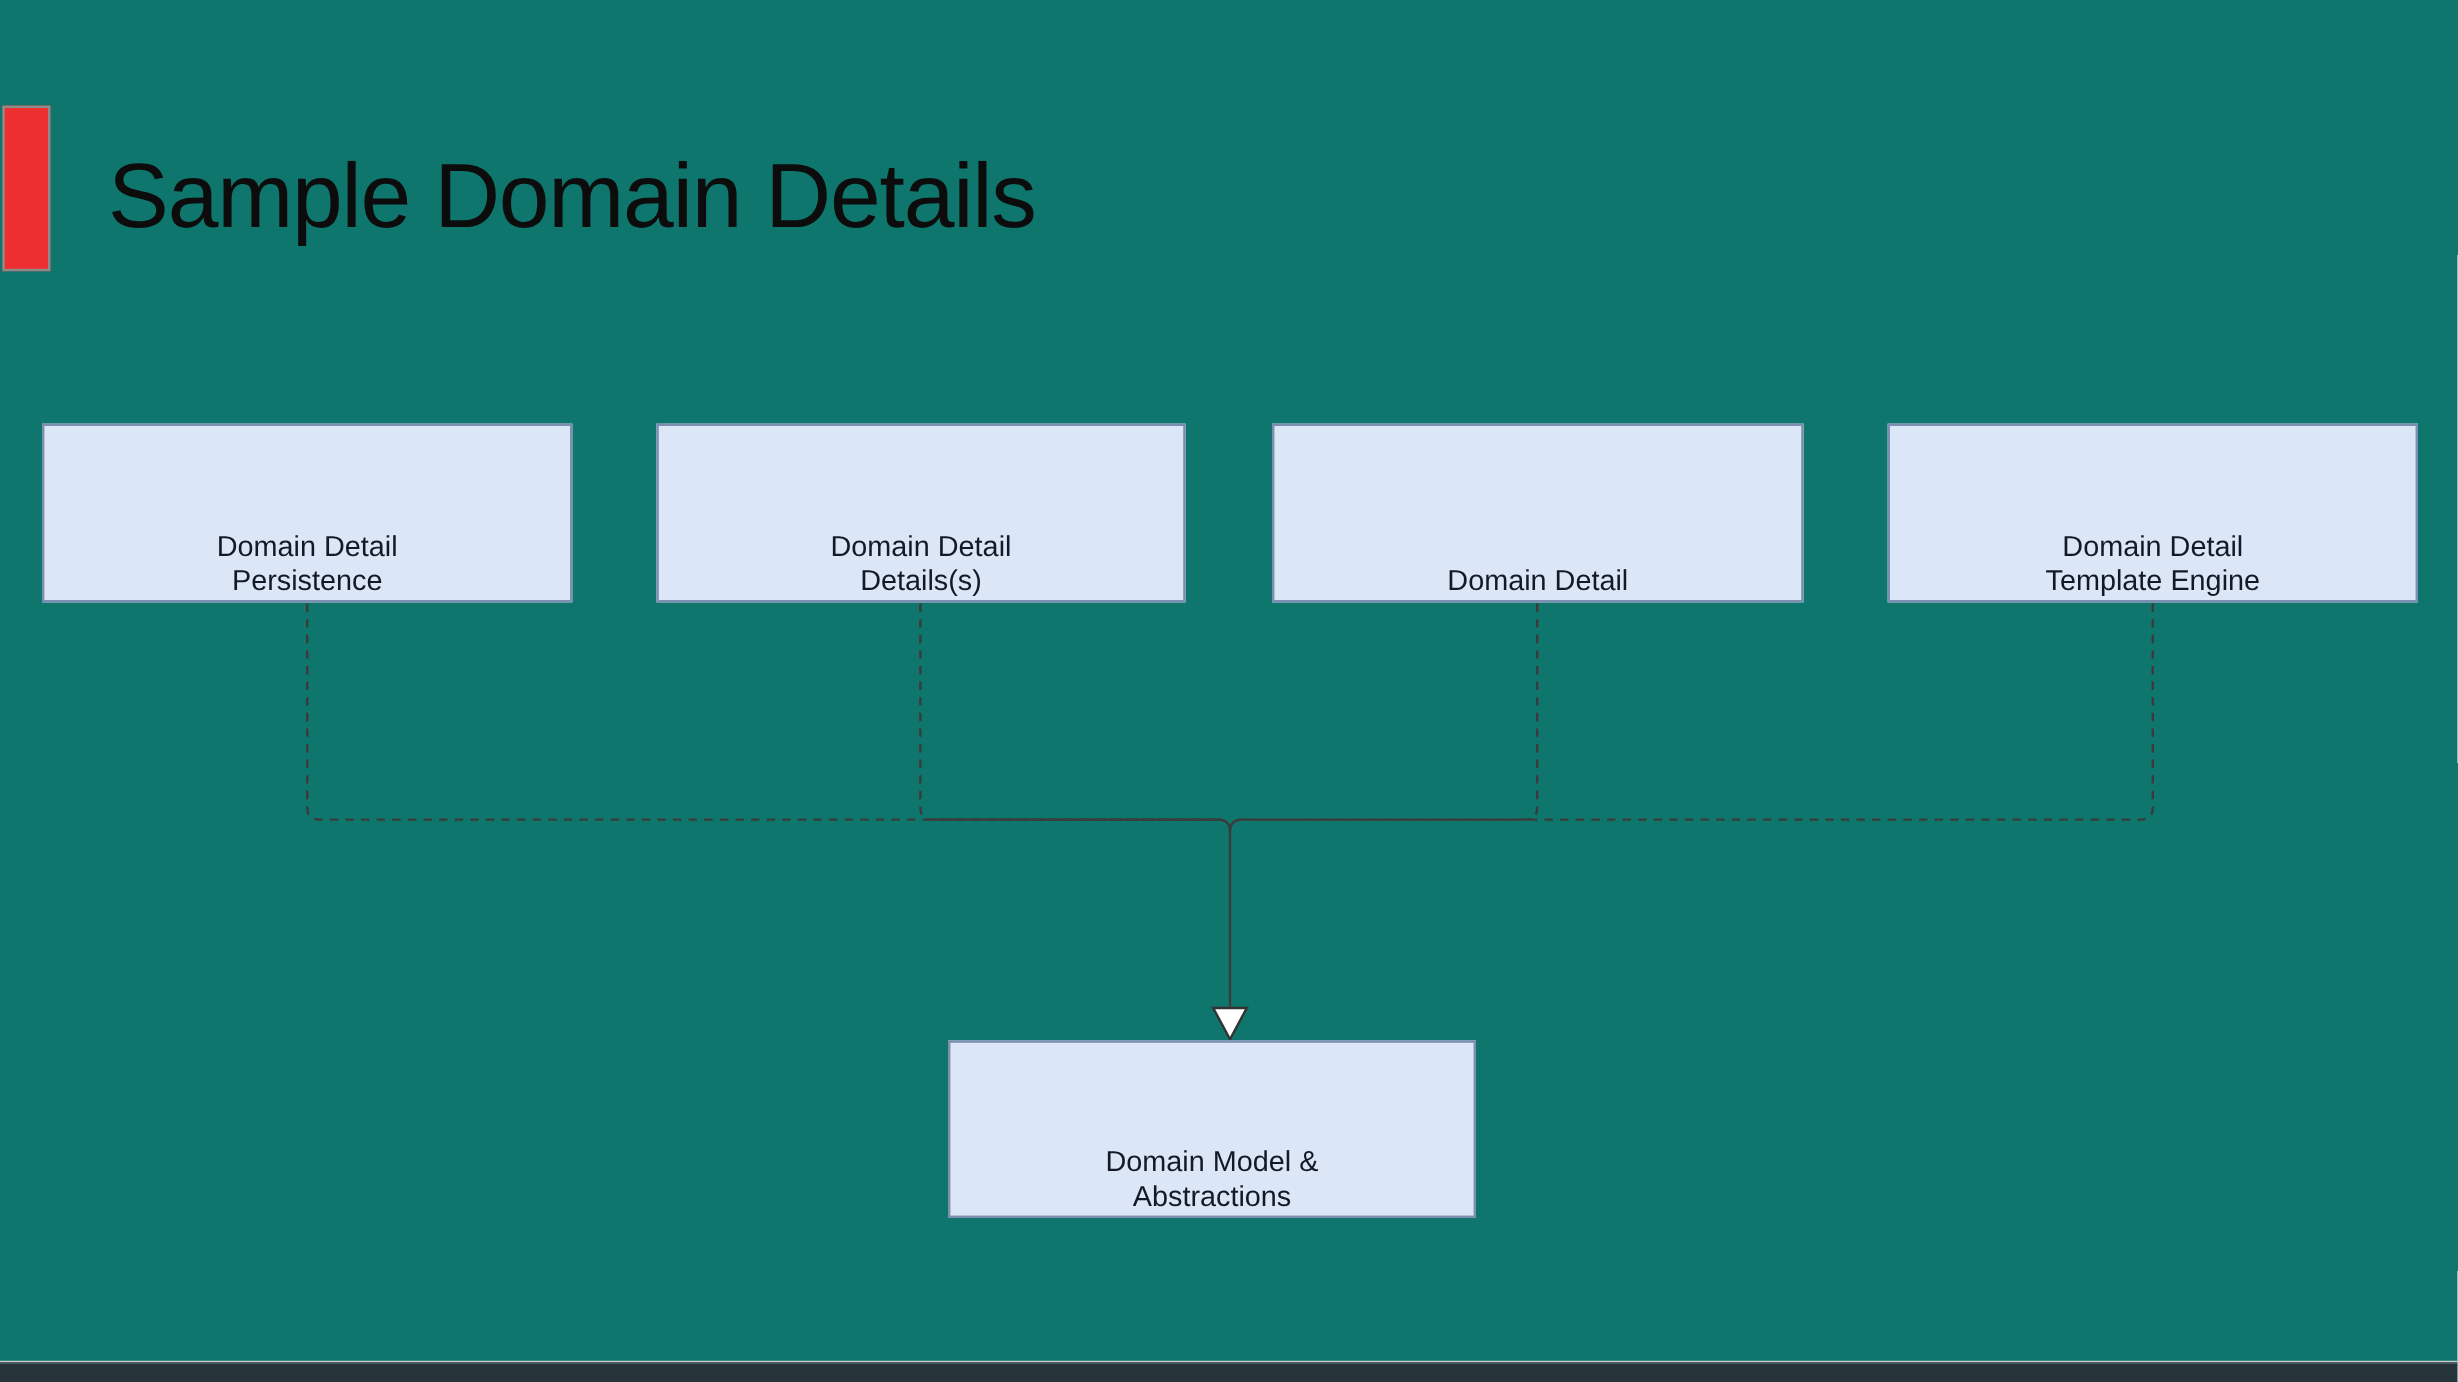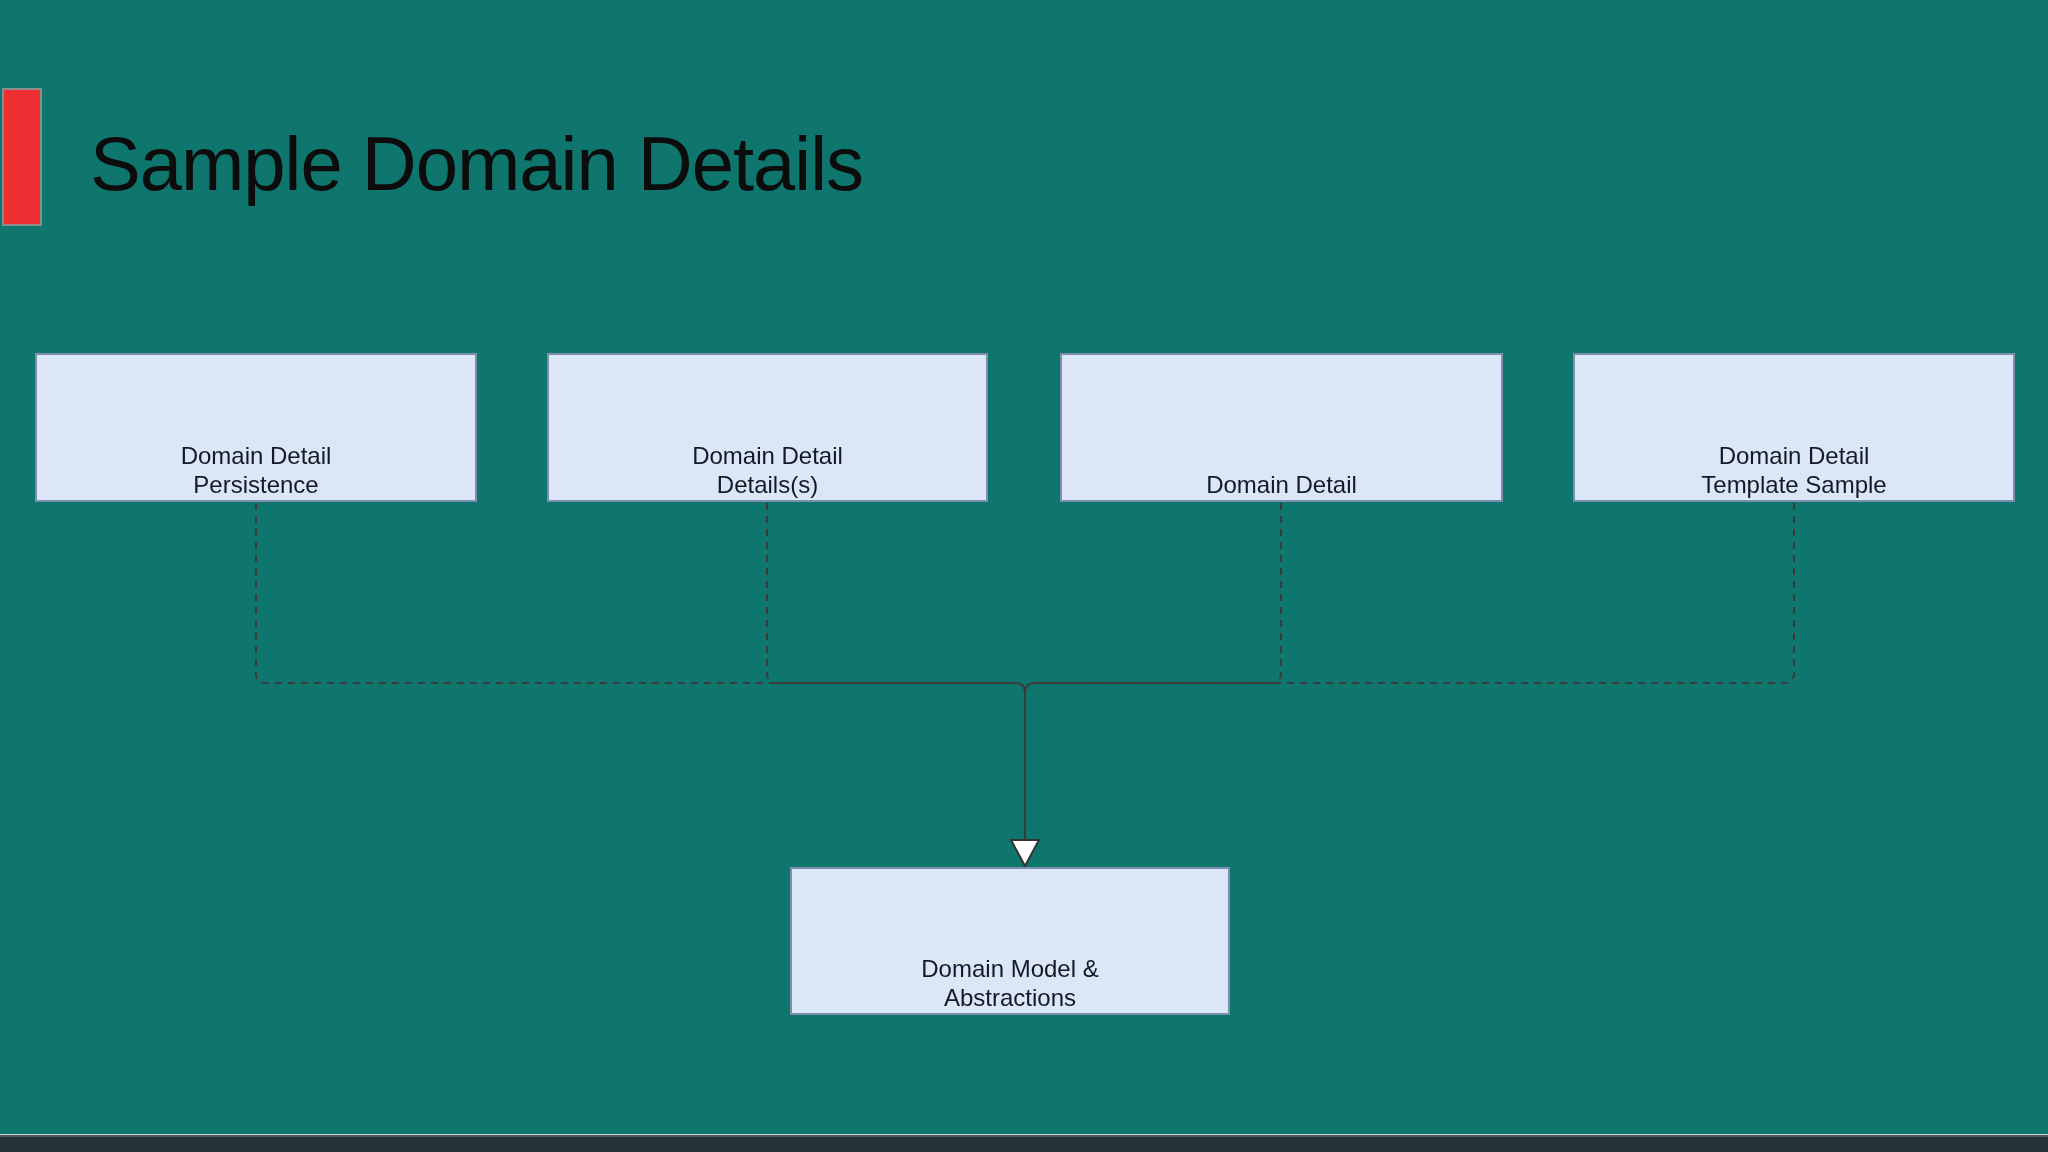--- a/index.html
+++ b/index.html
@@ -126,21 +126,21 @@
   </div>
   <div class="dbox box-row box-2">
     <span>Domain Detail</span>
     <span>Details(s)</span>
   </div>
   <div class="dbox box-row box-3">
     <span>Domain Detail</span>
   </div>
   <div class="dbox box-row box-4">
     <span>Domain Detail</span>
-    <span>Template Sample</span>
+    <span>Template Engine</span>
   </div>
 
   <div class="dbox box-target">
     <span>Domain Model &amp;</span>
     <span>Abstractions</span>
   </div>
 
   <div class="footer-bar"></div>
 
 </div>

